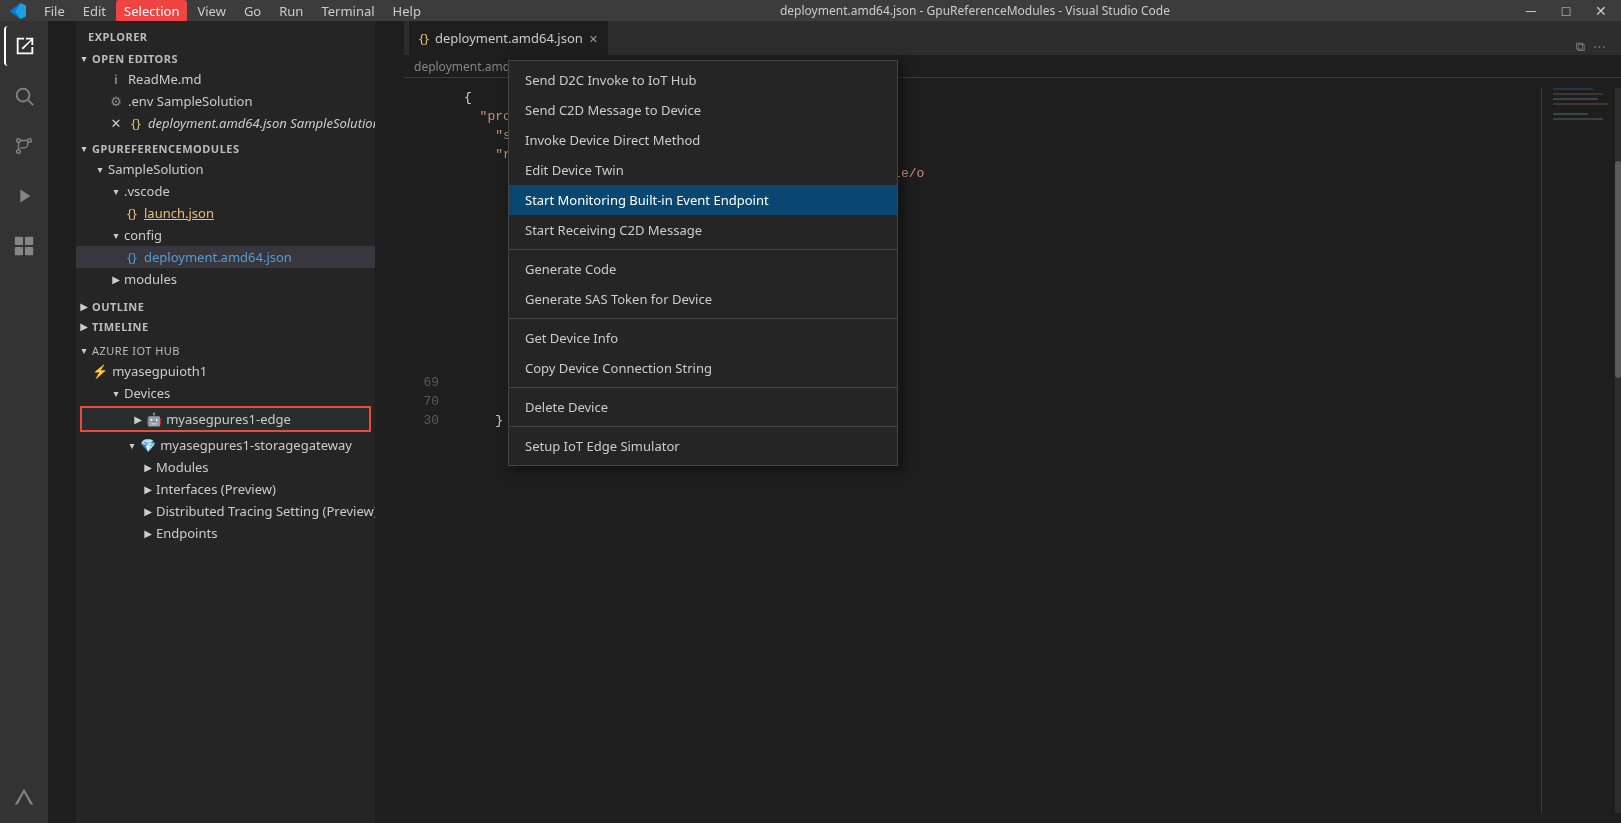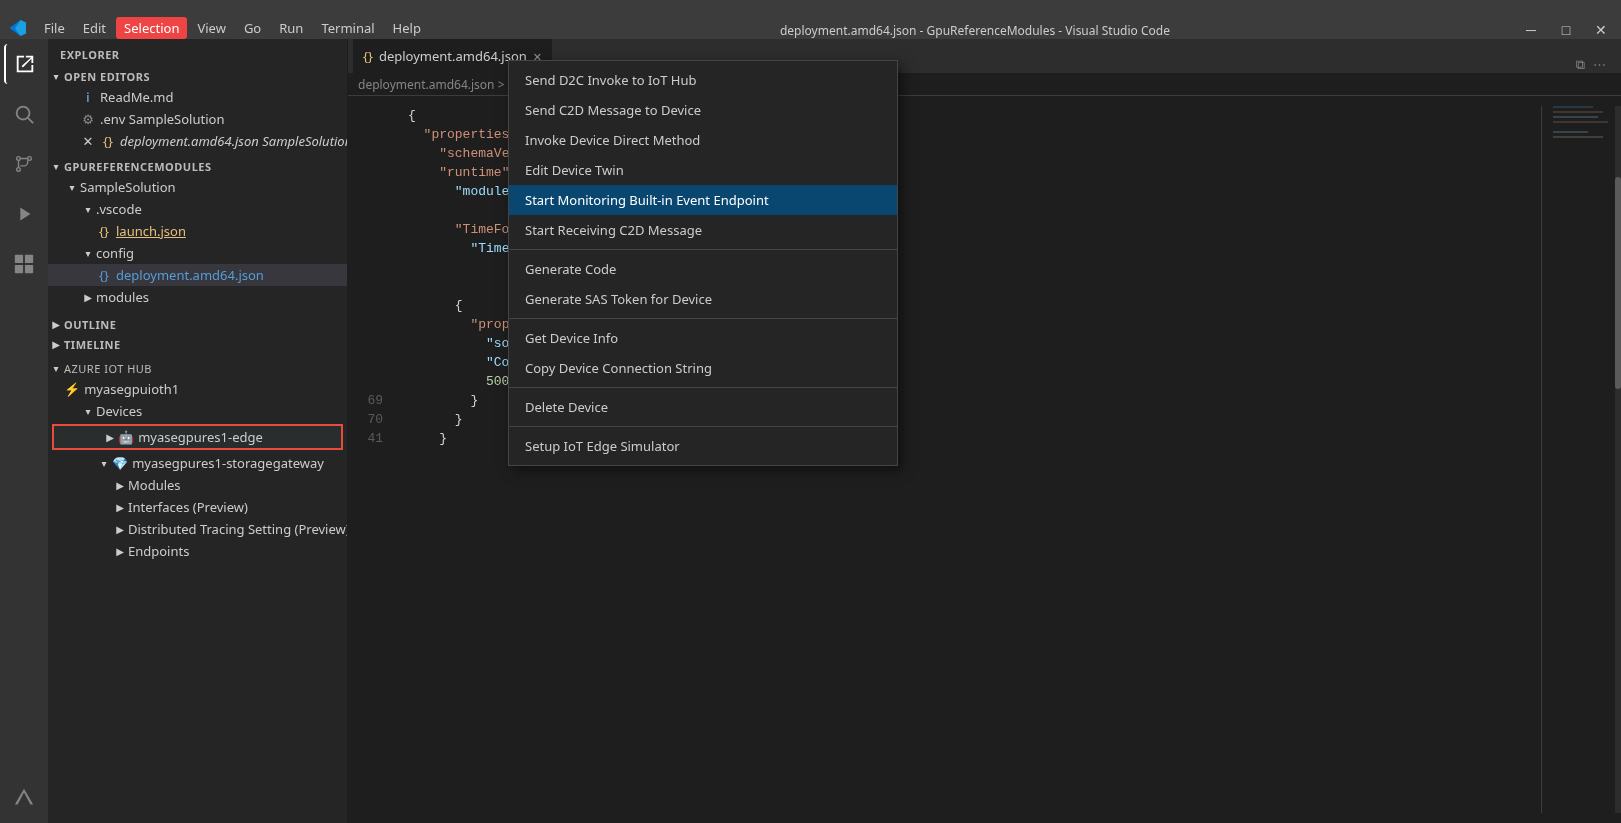--- a/index.html
+++ b/index.html
@@ -10,24 +10,24 @@
       font-family: 'Segoe UI', system-ui, sans-serif;
       font-size: 13px;
       color: #cccccc;
       overflow: hidden;
       display: flex;
       flex-direction: column;
     }
 
     
     .title-bar {
-      height: 39px;
+      height: 21px;
       background: #3c3c3c;
       display: flex;
-      align-items: flex-end;
+      align-items: center;
       justify-content: space-between;
       padding: 0 10px;
       flex-shrink: 0;
     }
     .title-bar-left {
       display: flex;
       align-items: center;
       gap: 10px;
     }
     .title-bar-logo {
@@ -59,20 +59,21 @@
       font-size: 14px;
       width: 20px;
       text-align: center;
     }
 
     
     .main-layout {
       display: flex;
       flex: 1;
       overflow: hidden;
+      gap: 28px;
     }
 
     
     .activity-bar {
       width: 48px;
       background: #333333;
       display: flex;
       flex-direction: column;
       align-items: center;
       padding: 5px 0;
@@ -513,21 +514,21 @@
         <div class="code-line">&nbsp;</div>
         <div class="code-line">&nbsp;</div>
         <div class="code-line">&nbsp;</div>
         <div class="code-line">&nbsp;</div>
         <div class="code-line">&nbsp;</div>
         <div class="code-line">&nbsp;</div>
         <div class="code-line">&nbsp;</div>
         <div class="code-line">&nbsp;</div>
         <div class="code-line">69</div>
         <div class="code-line">70</div>
-        <div class="code-line">41</div>
+        <div class="code-line">30</div>
       </div>
       <div class="code-content">
         <div class="code-line"><span class="punct">{</span></div>
         <div class="code-line">&nbsp;&nbsp;<span class="str">"properties.desired"</span><span class="punct">: {</span></div>
         <div class="code-line">&nbsp;&nbsp;&nbsp;&nbsp;<span class="str">"schemaVersion"</span><span class="punct">: </span><span class="str">"1.0"</span><span class="punct">,</span></div>
         <div class="code-line">&nbsp;&nbsp;&nbsp;&nbsp;<span class="str">"runtime"</span><span class="punct">: {</span></div>
         <div class="code-line">&nbsp;&nbsp;&nbsp;&nbsp;&nbsp;&nbsp;<span class="prop">"moduleToIoTHub"</span><span class="punct">: </span><span class="str">"FROM /messages/modules/GPUModule/o</span></div>
         <div class="code-line">&nbsp;</div>
         <div class="code-line">&nbsp;&nbsp;&nbsp;&nbsp;&nbsp;&nbsp;<span class="str">"TimeForwardConfiguration"</span><span class="punct">: {</span></div>
         <div class="code-line">&nbsp;&nbsp;&nbsp;&nbsp;&nbsp;&nbsp;&nbsp;&nbsp;<span class="prop">"TimeToLiveSecs"</span><span class="punct">: </span><span class="num">7200</span></div>

